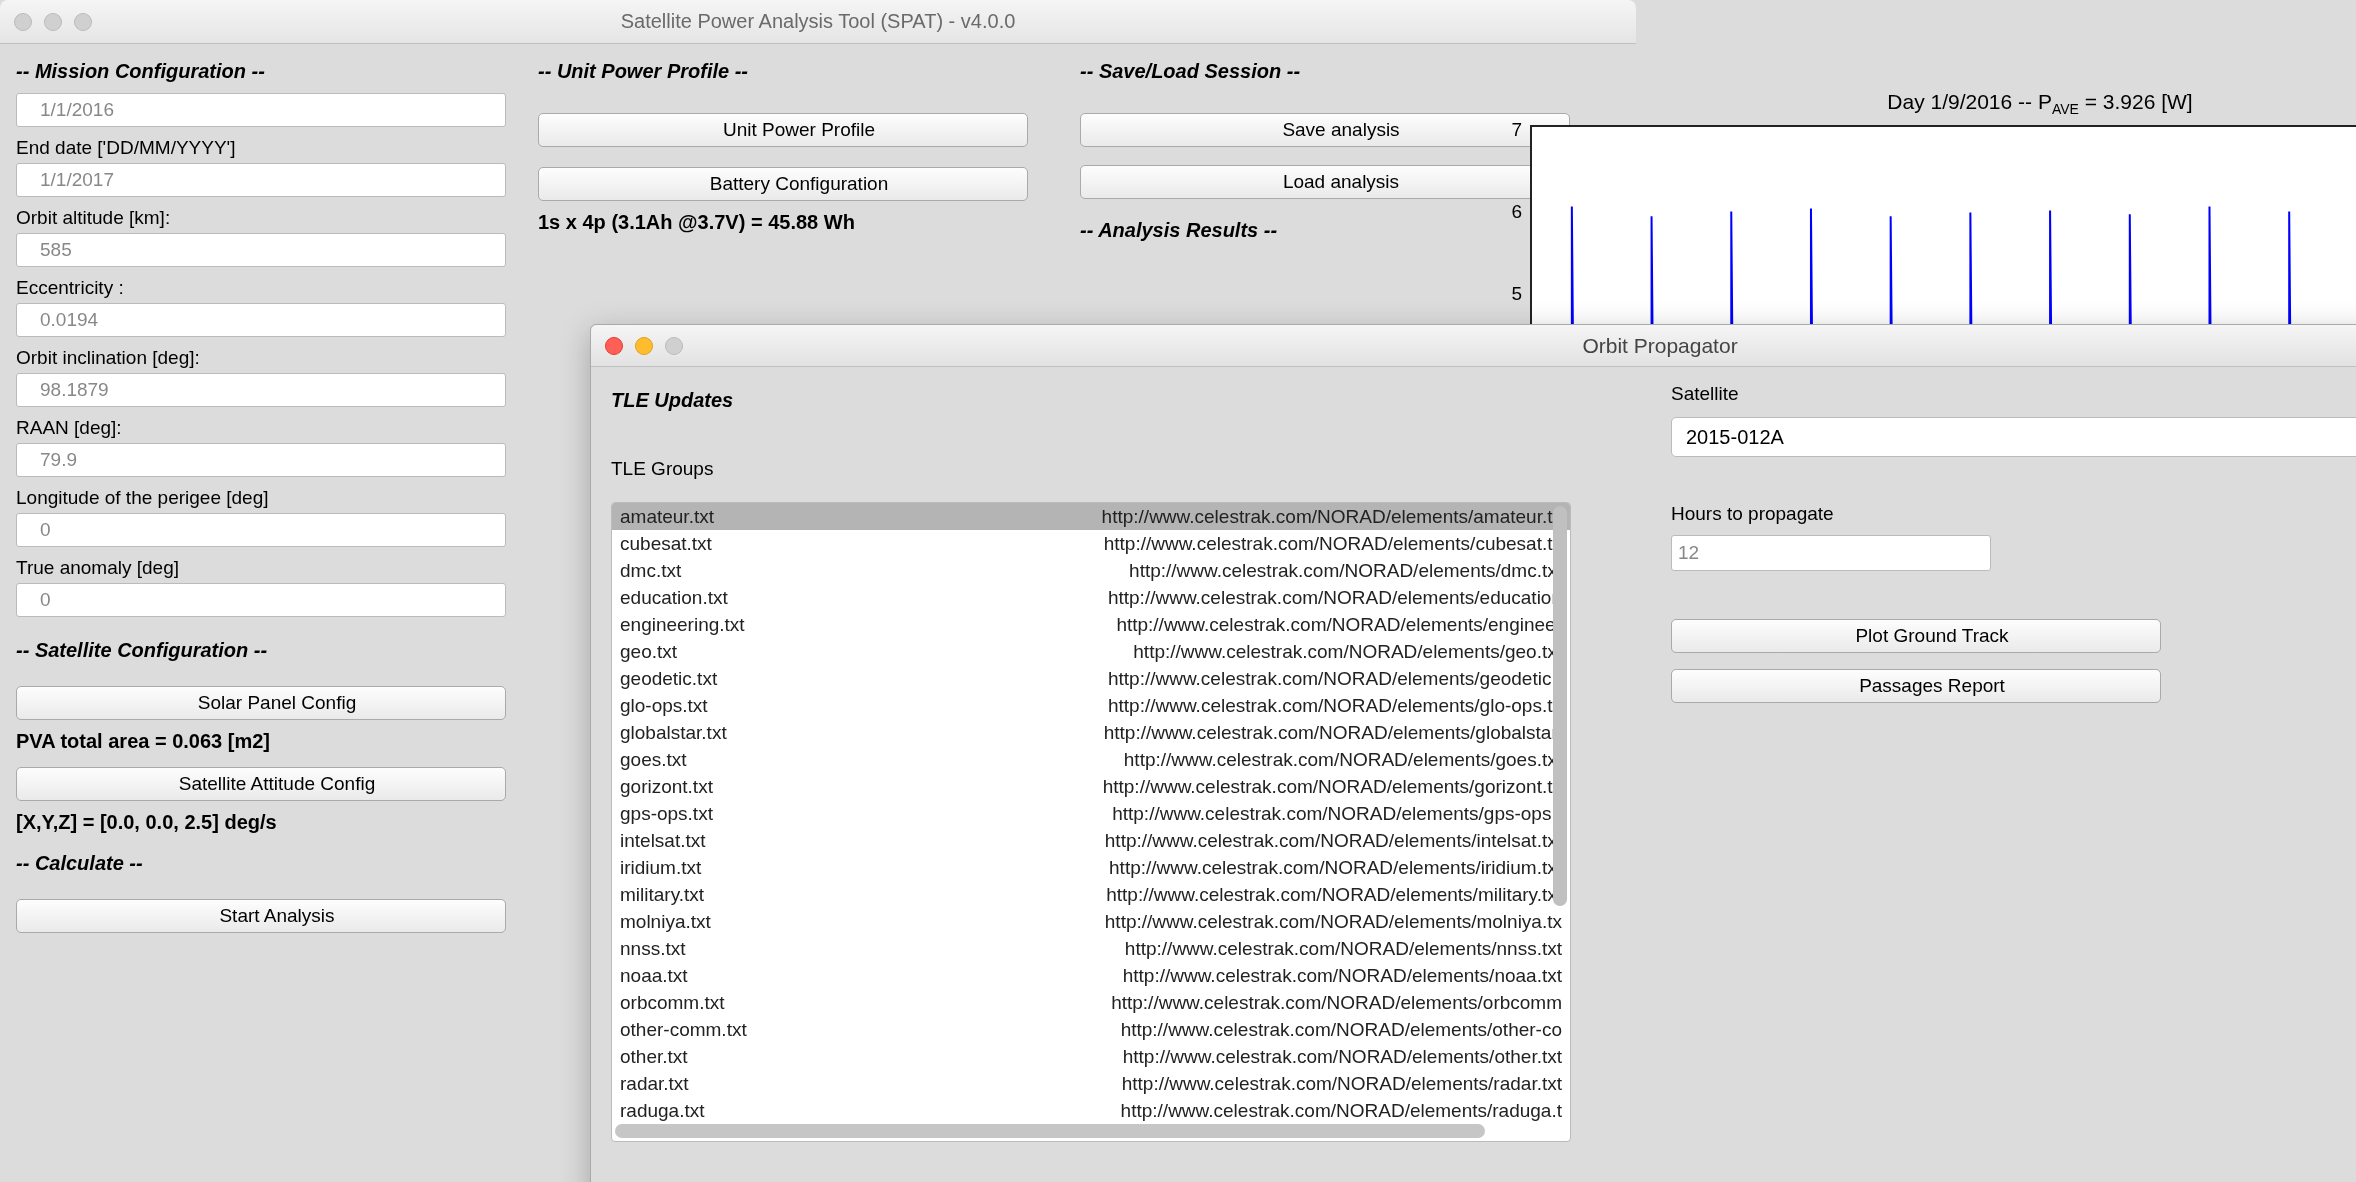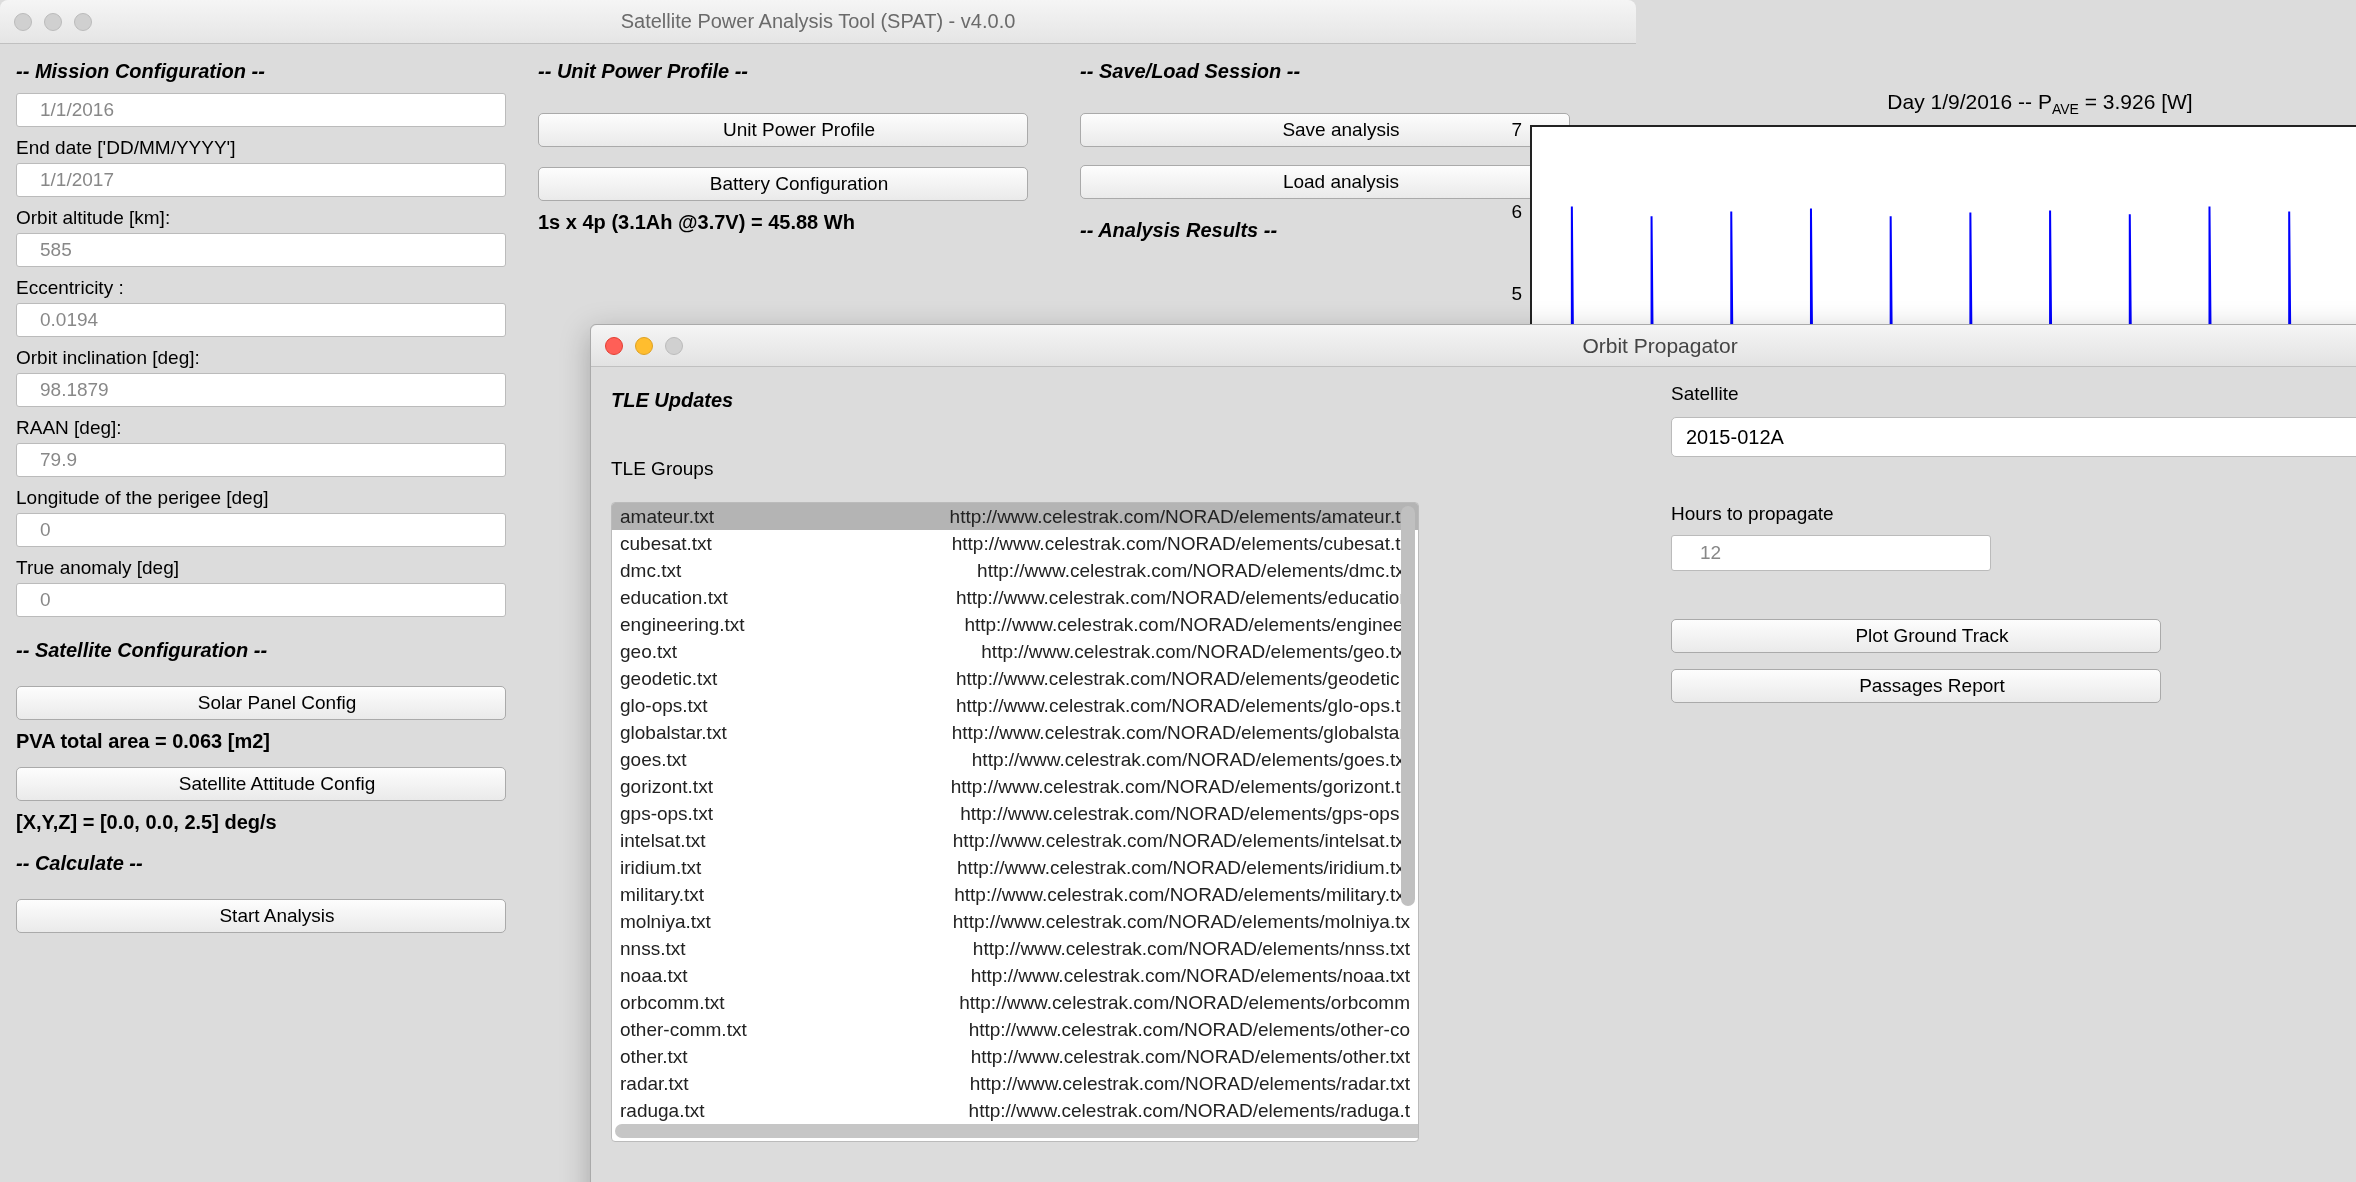--- a/index.html
+++ b/index.html
@@ -37,31 +37,31 @@
 .dialog-titlebar { height: 42px; background: linear-gradient(#f5f5f5,#e2e2e2); border-bottom: 1px solid #c0c0c0; display: flex; align-items: center; padding-left: 14px; border-top-left-radius: 6px; border-top-right-radius: 6px; position: relative; }
 .dialog-titlebar .title { position: absolute; left: 50%; transform: translateX(-50%); font-size: 21px; color: #444; }
 .dlg-traffic .tl.r { background: #ff5f57; border-color: #e33e32; }
 .dlg-traffic .tl.y { background: #ffbd2e; border-color: #dea123; }
 .dlg-traffic .tl.g { background: #d0d0d0; }
 
 .dialog-body { padding: 16px 20px; display: flex; gap: 60px; }
 .dlg-left { width: 1000px; }
 .dlg-right { width: 1020px; }
 
-.tle-list { width: 808px; height: 640px; background: #fff; border: 1px solid #bbb; border-radius: 4px; overflow: hidden; position: relative; font-size: 19px; }
+.tle-list { width: 960px; height: 640px; background: #fff; border: 1px solid #bbb; border-radius: 4px; overflow: hidden; position: relative; font-size: 19px; }
 .tle-row { display: flex; height: 27px; align-items: center; padding: 0 8px; white-space: nowrap; }
 .tle-row.selected { background: #b4b4b4; }
 .tle-name { width: 260px; color: #222; }
 .tle-url { flex: 1; color: #222; text-align: right; overflow: hidden; text-overflow: clip; }
 .tle-thumb-v { position: absolute; right: 3px; top: 3px; width: 14px; height: 400px; background: #c0c0c0; border-radius: 7px; }
 .tle-thumb-h { position: absolute; left: 3px; bottom: 3px; width: 870px; height: 14px; background: #c6c6c6; border-radius: 7px; }
 
 .select-box { width: 980px; height: 40px; background: #fff; border: 1px solid #bbb; border-radius: 5px; display: flex; align-items: center; padding: 0 14px; font-size: 20px; position: relative; }
 
-.small-input { width: 320px; height: 36px; background: #fff; border: 1px solid #bbb; border-radius: 3px; padding: 4px 28px; font-size: 19px; display: flex; align-items: center; color: #888; }
+.small-input { width: 320px; height: 36px; background: #fff; border: 1px solid #bbb; border-radius: 3px; padding: 4px 6px; font-size: 19px; display: flex; align-items: center; color: #888; }
 
 svg.spikes { position:absolute; left:0; top:0; width:100%; height:100%; }
 </style>
 </head>
 <body>
 
 <div class="main-window">
   <div class="main-titlebar">
     <div class="traffic">
       <div class="tl"></div>

